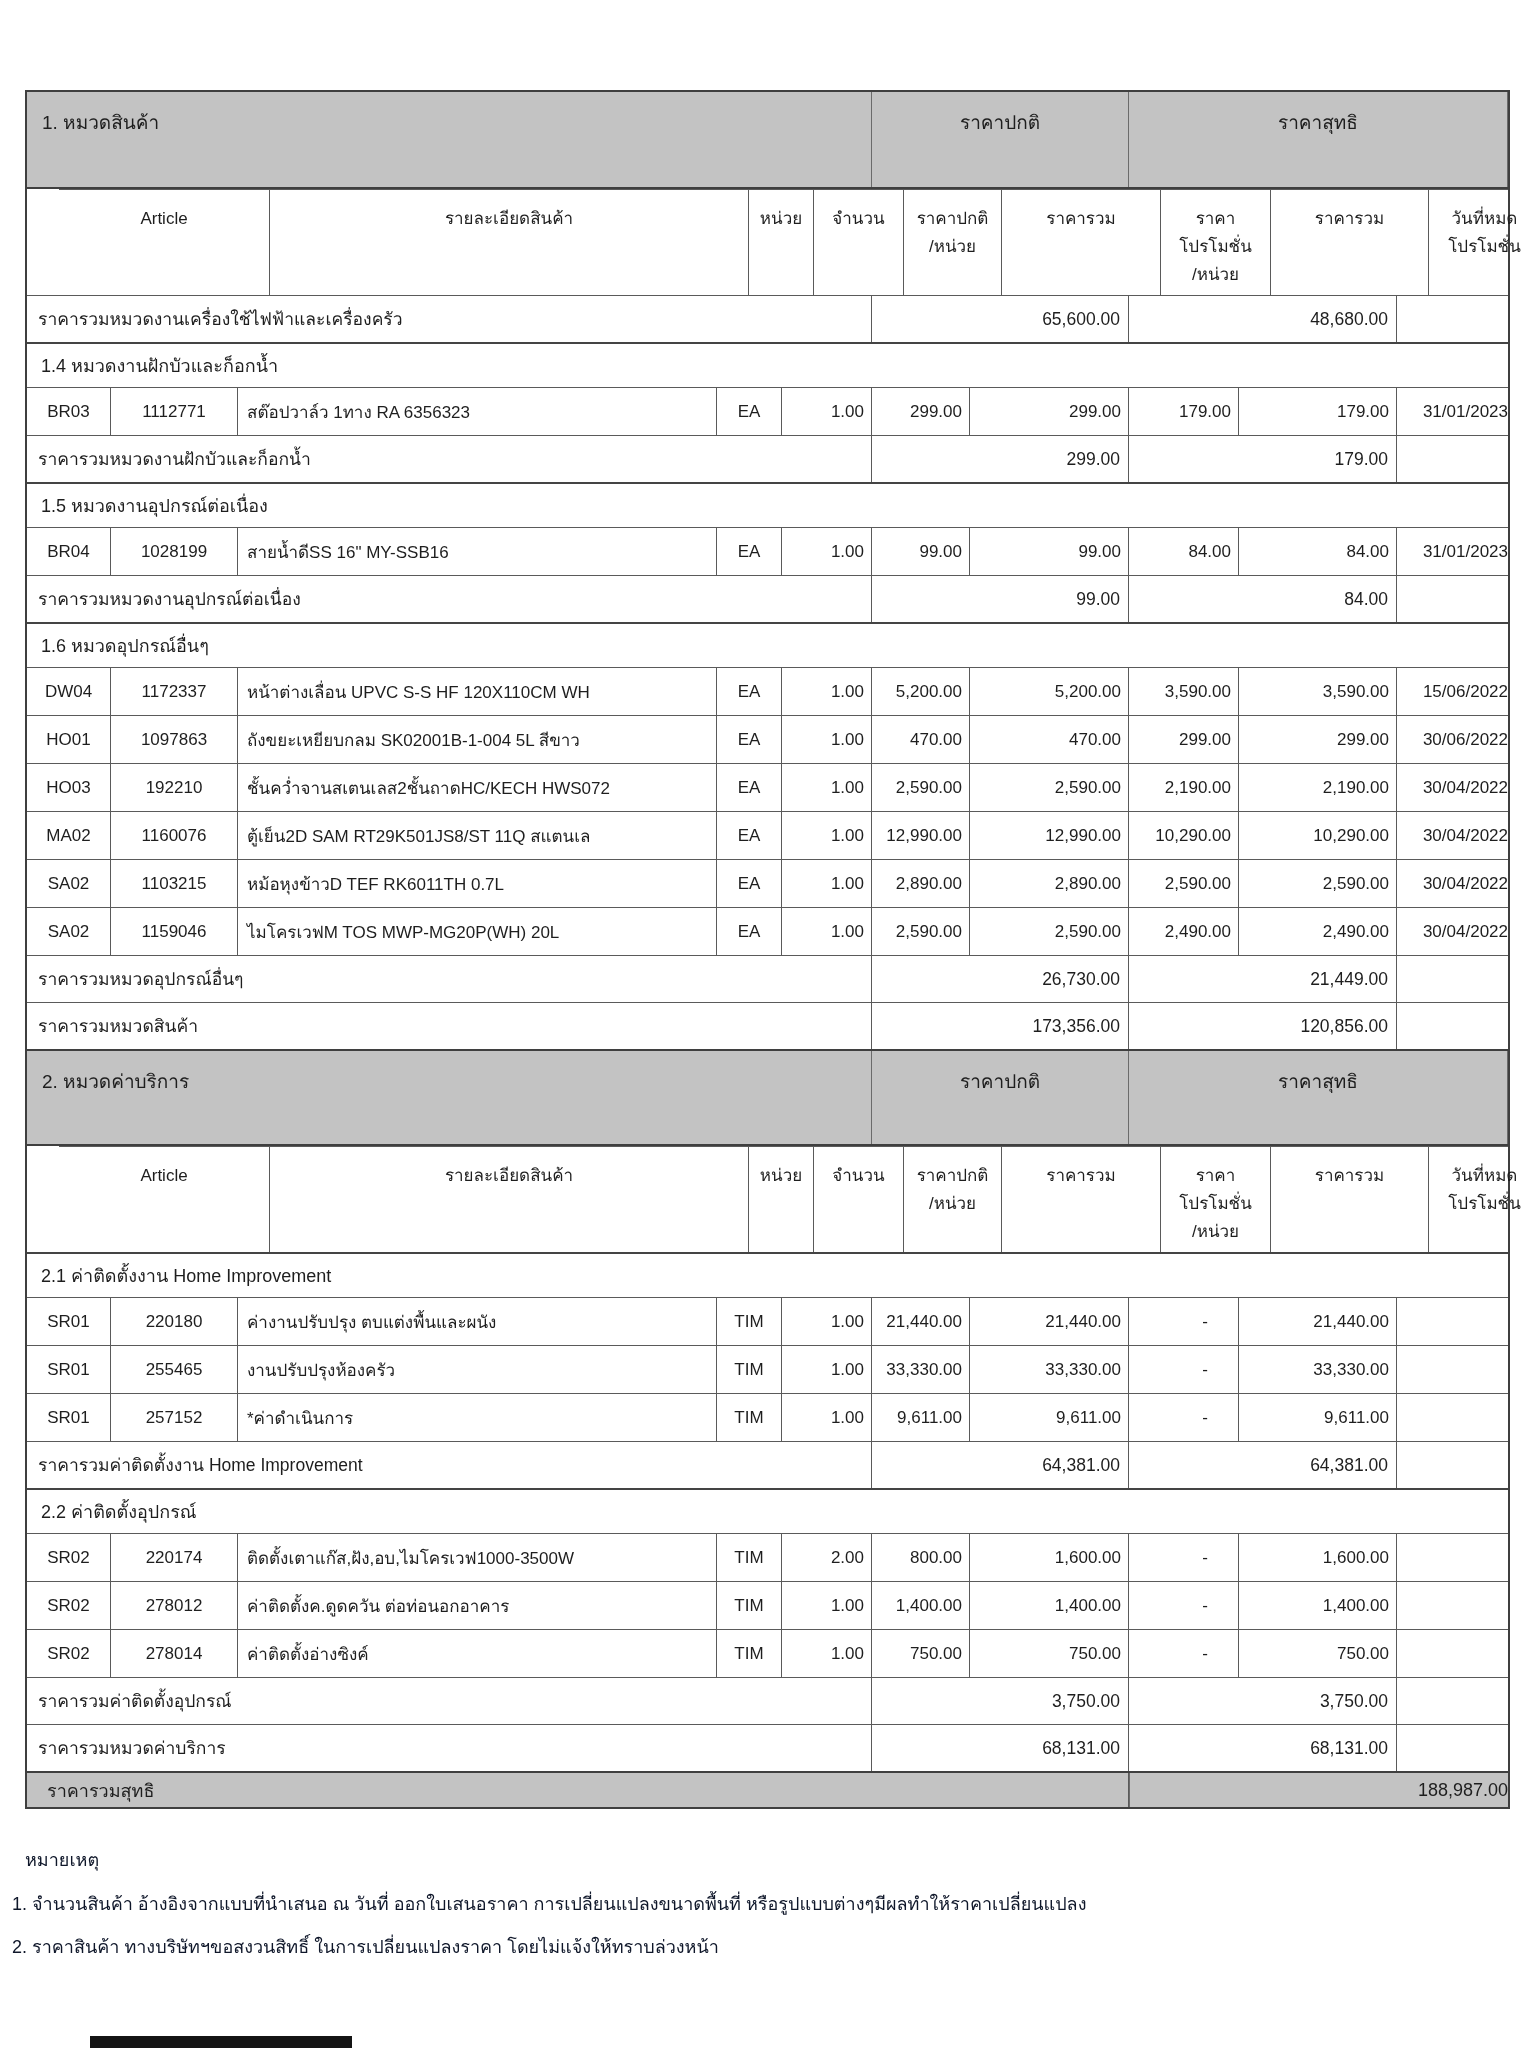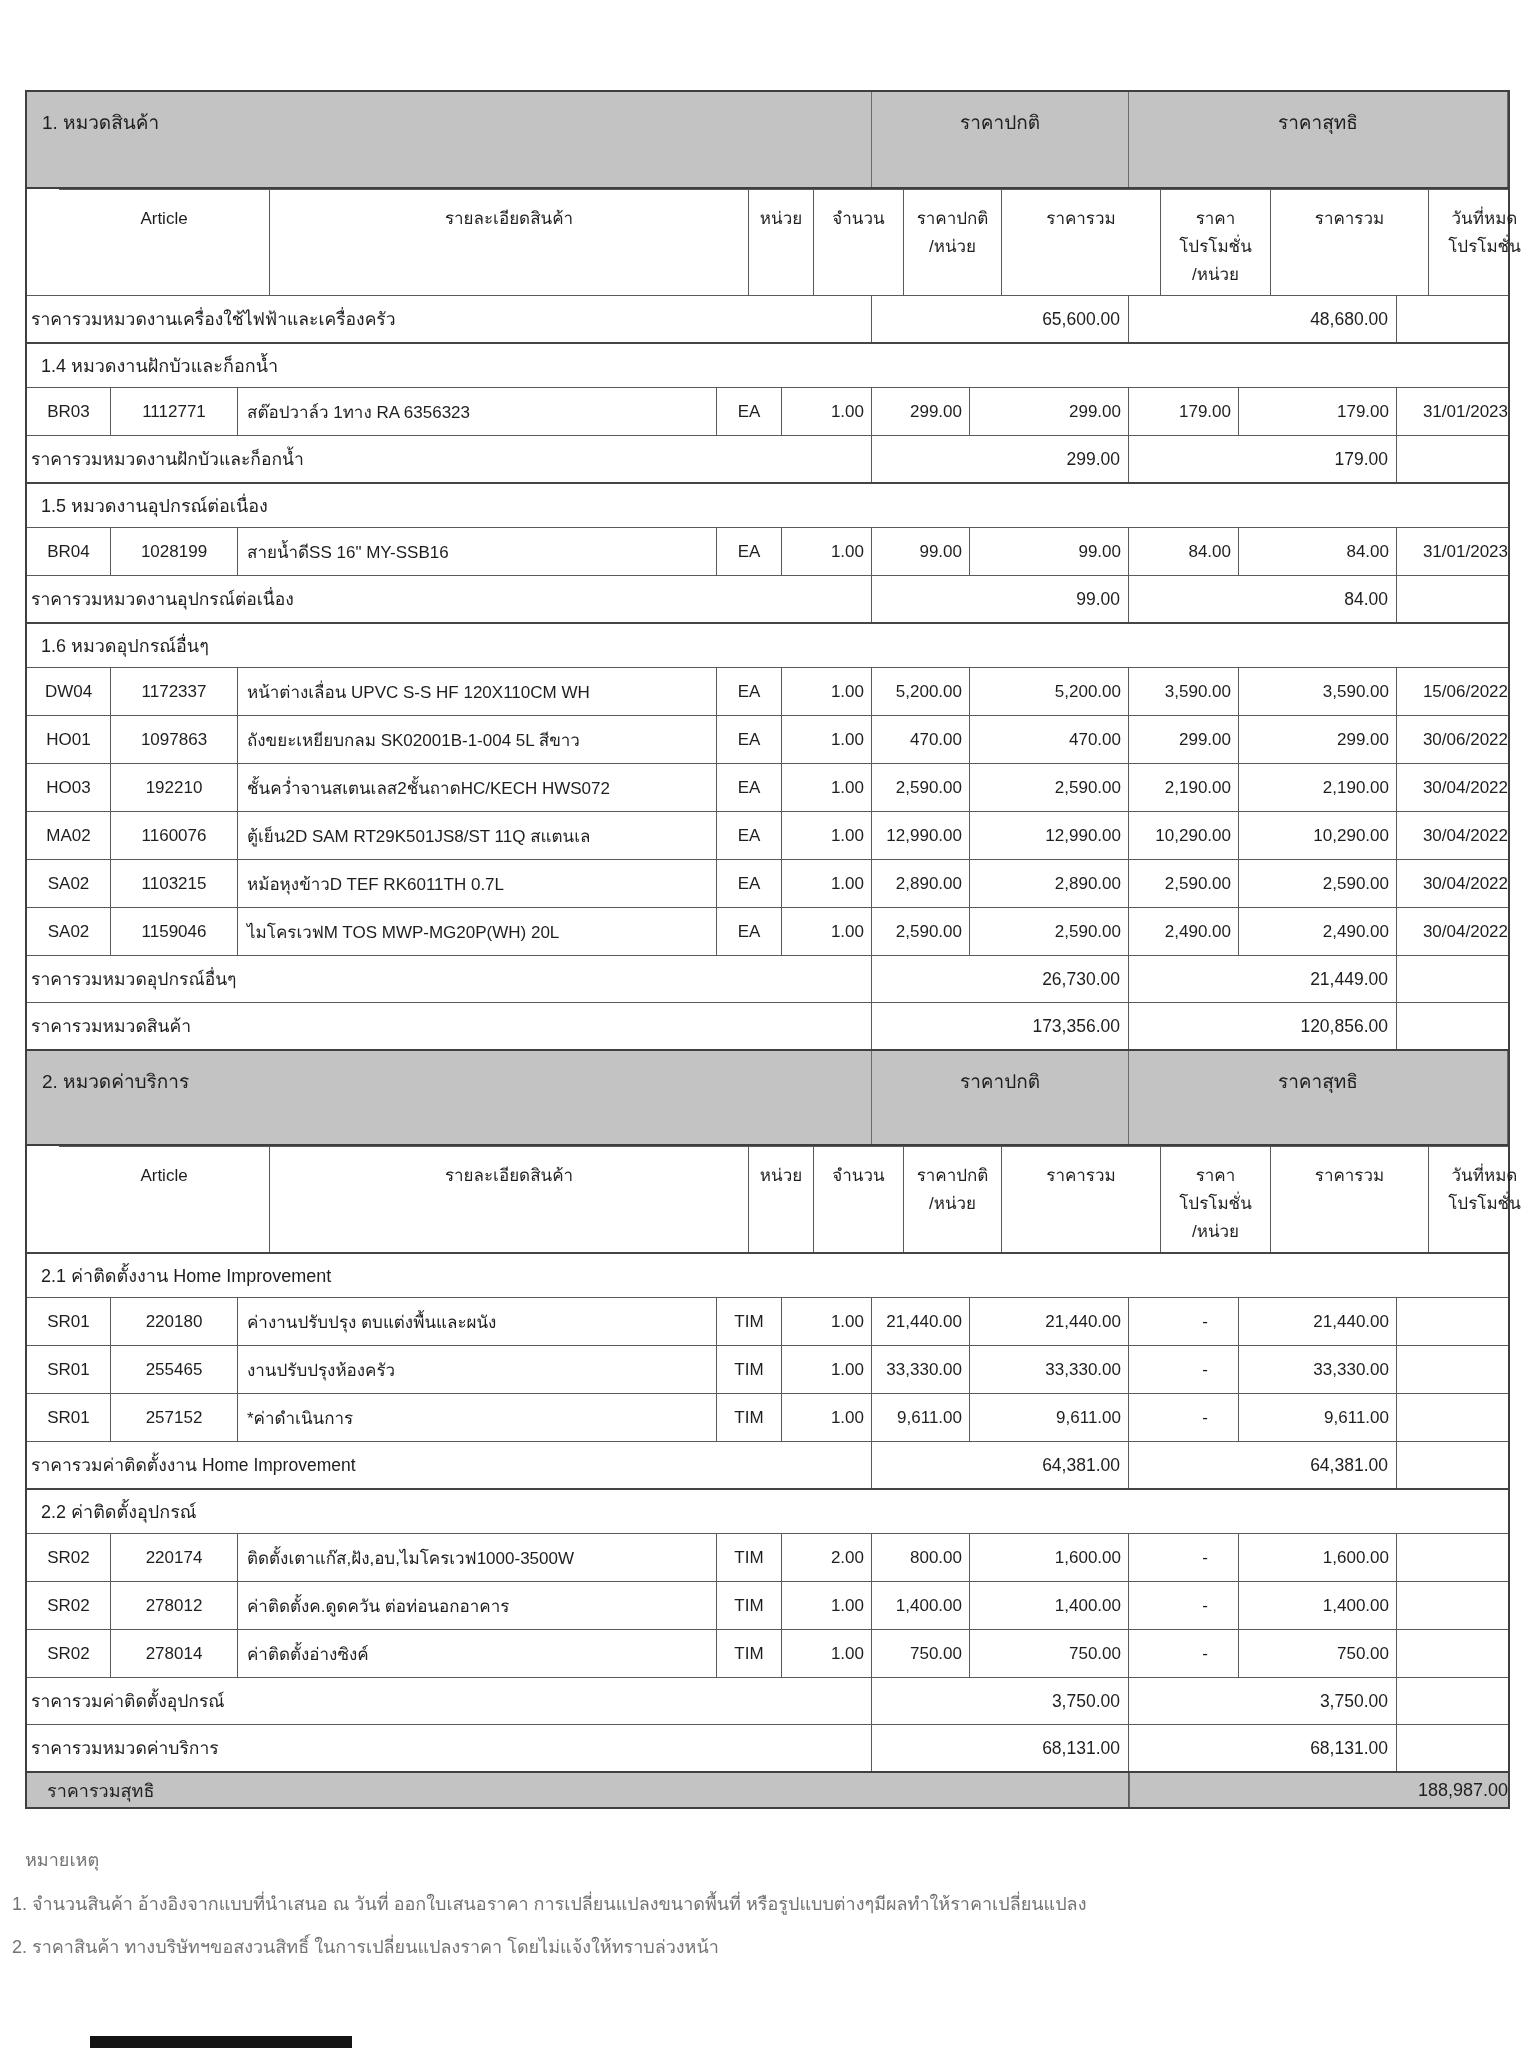--- a/index.html
+++ b/index.html
@@ -30,35 +30,35 @@
   .cc, .ca, .cu { justify-content:center; }
   .cd { justify-content:flex-start; padding-left:9px; }
   .cq { justify-content:flex-end; padding-right:7px; }
   .cp { justify-content:flex-end; padding-right:7px; }
   .cp.dash { padding-right:30px; }
   .ce { justify-content:flex-end; }
 
   
   .sum { height:47px; grid-template-columns:845px 257px 268px 111px; }
   .sum .td { display:flex; align-items:center; font-size:17.5px; }
-  .sl { justify-content:flex-start; padding-left:4px; }
+  .sl { justify-content:flex-start; padding-left:11px; }
   .sn { justify-content:flex-end; padding-right:8px; }
 
   
   .sec { height:45px; grid-template-columns:1481px; border-top:2px solid #444; }
   .sec .td { display:flex; align-items:center; padding-left:14px; font-size:18px; }
 
   
   .grand { height:36px; background:#c3c3c3; grid-template-columns:1102px 379px; border-top:2px solid #3f3f3f; }
   .grand .td { display:flex; align-items:center; font-size:18px; }
   .grand .gl { justify-content:flex-start; padding-left:20px; }
   .grand .gv { justify-content:flex-end; border-left:1px solid #6b6b6b; }
 
   
-  .notes { position:absolute; left:12px; top:1845px; width:1480px; color:#737373; }
+  .notes { position:absolute; left:12px; top:1845px; width:1480px; color:#0f172a; }
   .notes .nh { padding-left:13px; font-size:18px; margin-bottom:15px; }
   .notes .nl { font-size:18px; margin-bottom:14px; }
 
   .footer-bar { position:absolute; left:90px; top:2036px; width:262px; height:12px; background:#141414; }
 </style>
 </head>
 <body>
 
 <div class="page">
   <div class="tbl">

